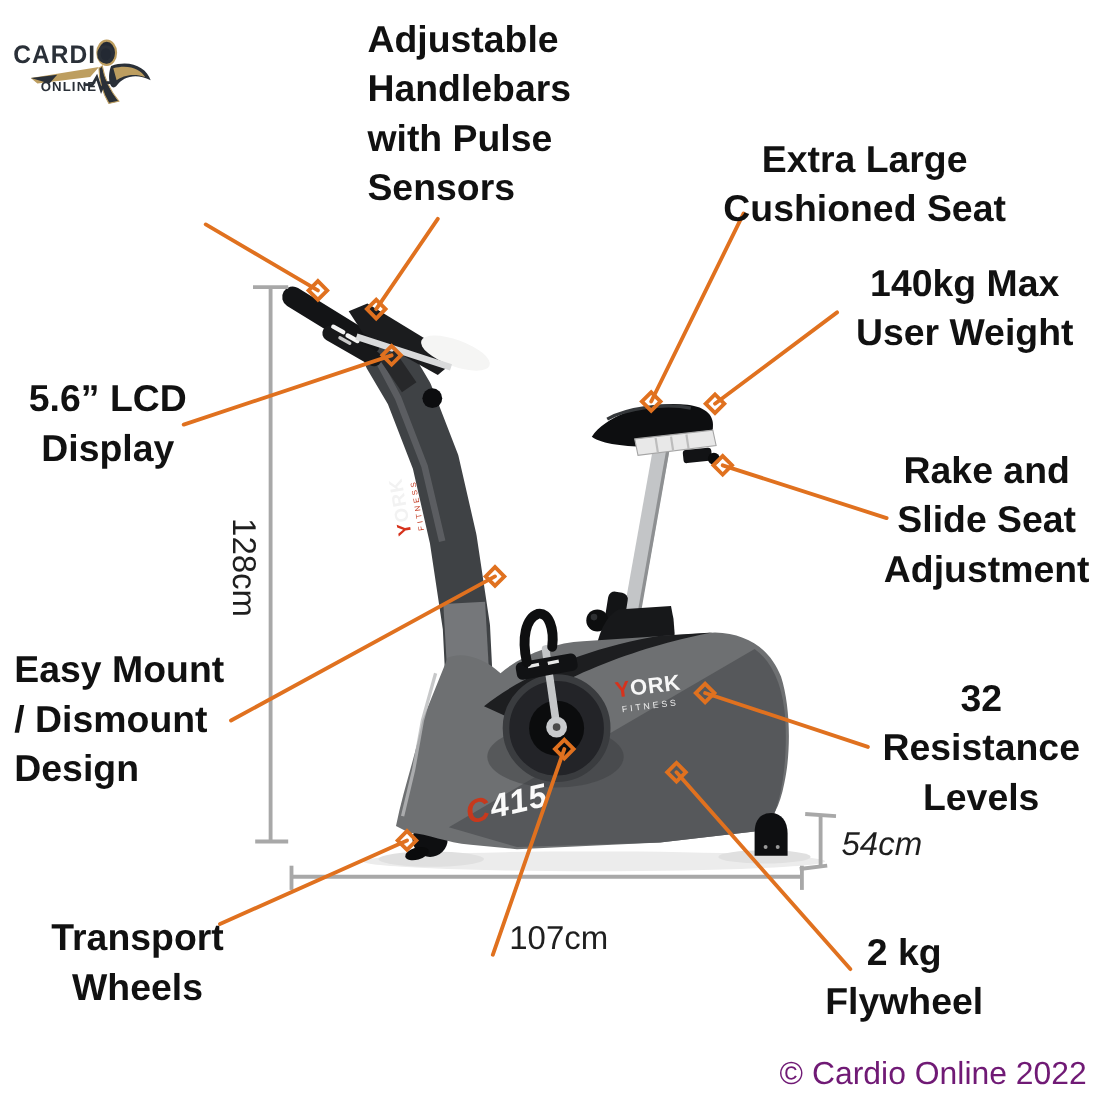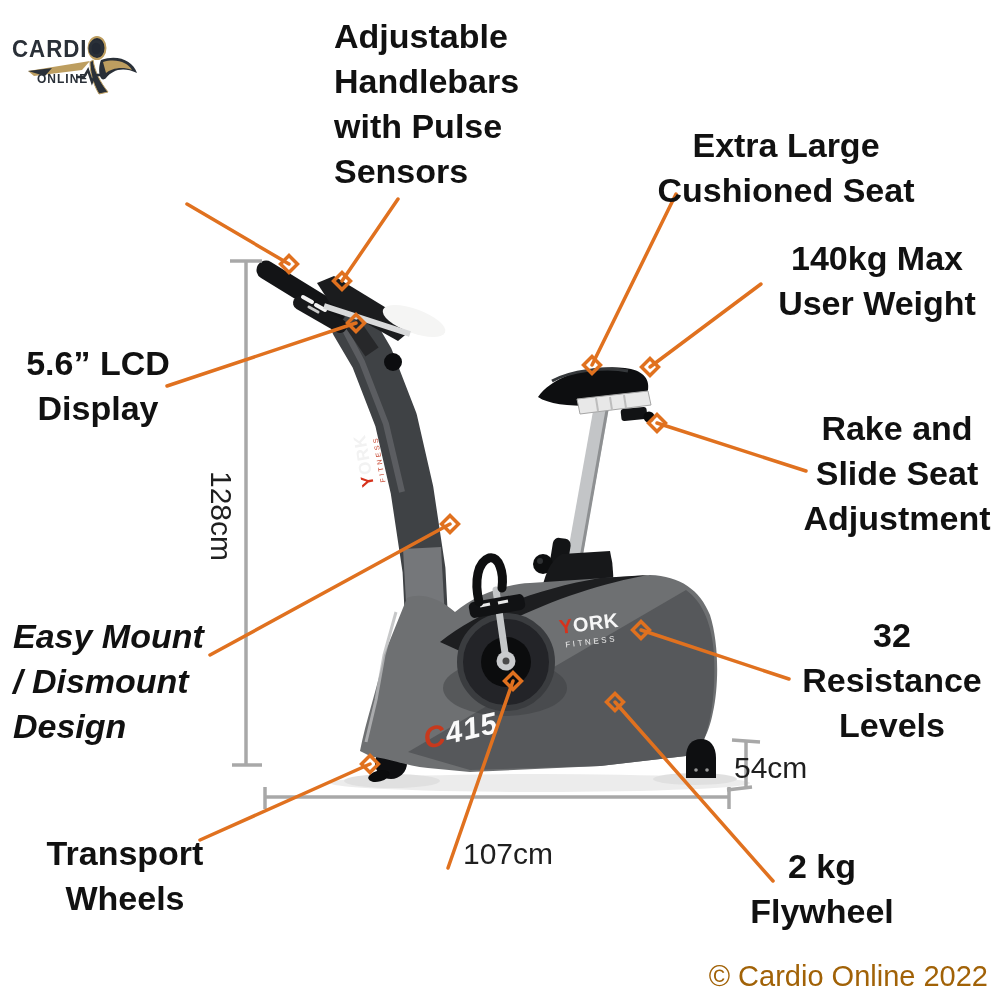--- a/index.html
+++ b/index.html
@@ -13,21 +13,21 @@
     font-weight:bold;font-size:34px;line-height:45px;color:var(--text-black,#111);
   }
   .label.center{text-align:center;}
   .dim-label{
     position:absolute;z-index:2;font-size:30px;font-weight:normal;
     color:#1f1f1f;line-height:36px;white-space:nowrap;
   }
   .dim-label.center{text-align:center;}
   .rot90{transform:rotate(90deg);transform-origin:center center;text-align:center;}
   .copyright{
-    position:absolute;z-index:2;font-size:29px;color:#a16207;font-weight:normal;
+    position:absolute;z-index:2;font-size:29px;color:#701a75;font-weight:normal;
     text-align:right;white-space:nowrap;
   }
   .logo-text{position:absolute;z-index:2;color:var(--logo-navy,#2A3038);font-weight:bold;}
   .logo-cardio{font-size:23px;letter-spacing:1px;transform:scaleX(.97);transform-origin:left;}
   .logo-online{font-size:12px;letter-spacing:1px;}
   
   .leader{stroke:var(--accent-orange,#E0711F);stroke-width:3.5;fill:none;stroke-linecap:round;}
   .diamond{stroke:var(--accent-orange,#E0711F);stroke-width:3.5;fill:none;}
   .dim{stroke:var(--measure-gray,#A8A8A8);stroke-width:3.5;fill:none;stroke-linecap:butt;}
 </style>
@@ -209,30 +209,30 @@
 Sensors</div>
   <div class="label center" style="left:626px;top:123px;width:320px;">Extra Large
 Cushioned Seat</div>
   <div class="label center" style="left:742px;top:236px;width:270px;">140kg Max
 User Weight</div>
   <div class="label center" style="left:0px;top:341px;width:196px;">5.6” LCD
 Display</div>
   <div class="label center" style="left:787px;top:406px;width:220px;">Rake and
 Slide Seat
 Adjustment</div>
-  <div class="label" style="left:13px;top:614px;font-style:italic;">Easy Mount
+  <div class="label" style="left:13px;top:587px;">Easy Mount
 / Dismount
 Design</div>
   <div class="label center" style="left:782px;top:613px;width:220px;">32
 Resistance
 Levels</div>
   <div class="label center" style="left:10px;top:831px;width:230px;">Transport
 Wheels</div>
   <div class="label center" style="left:712px;top:844px;width:220px;">2 kg
 Flywheel</div>
 
   <div class="dim-label rot90" style="left:173px;top:498px;width:96px;">128cm</div>
   <div class="dim-label center" style="left:428px;top:836px;width:160px;">107cm</div>
-  <div class="dim-label" style="left:734px;top:750px;">54cm</div>
+  <div class="dim-label" style="left:765px;top:750px;font-style:italic;">54cm</div>
 
   <div class="copyright" style="left:688px;top:960px;width:300px;">© Cardio Online 2022</div>
 
 </div>
 
 </body></html>

